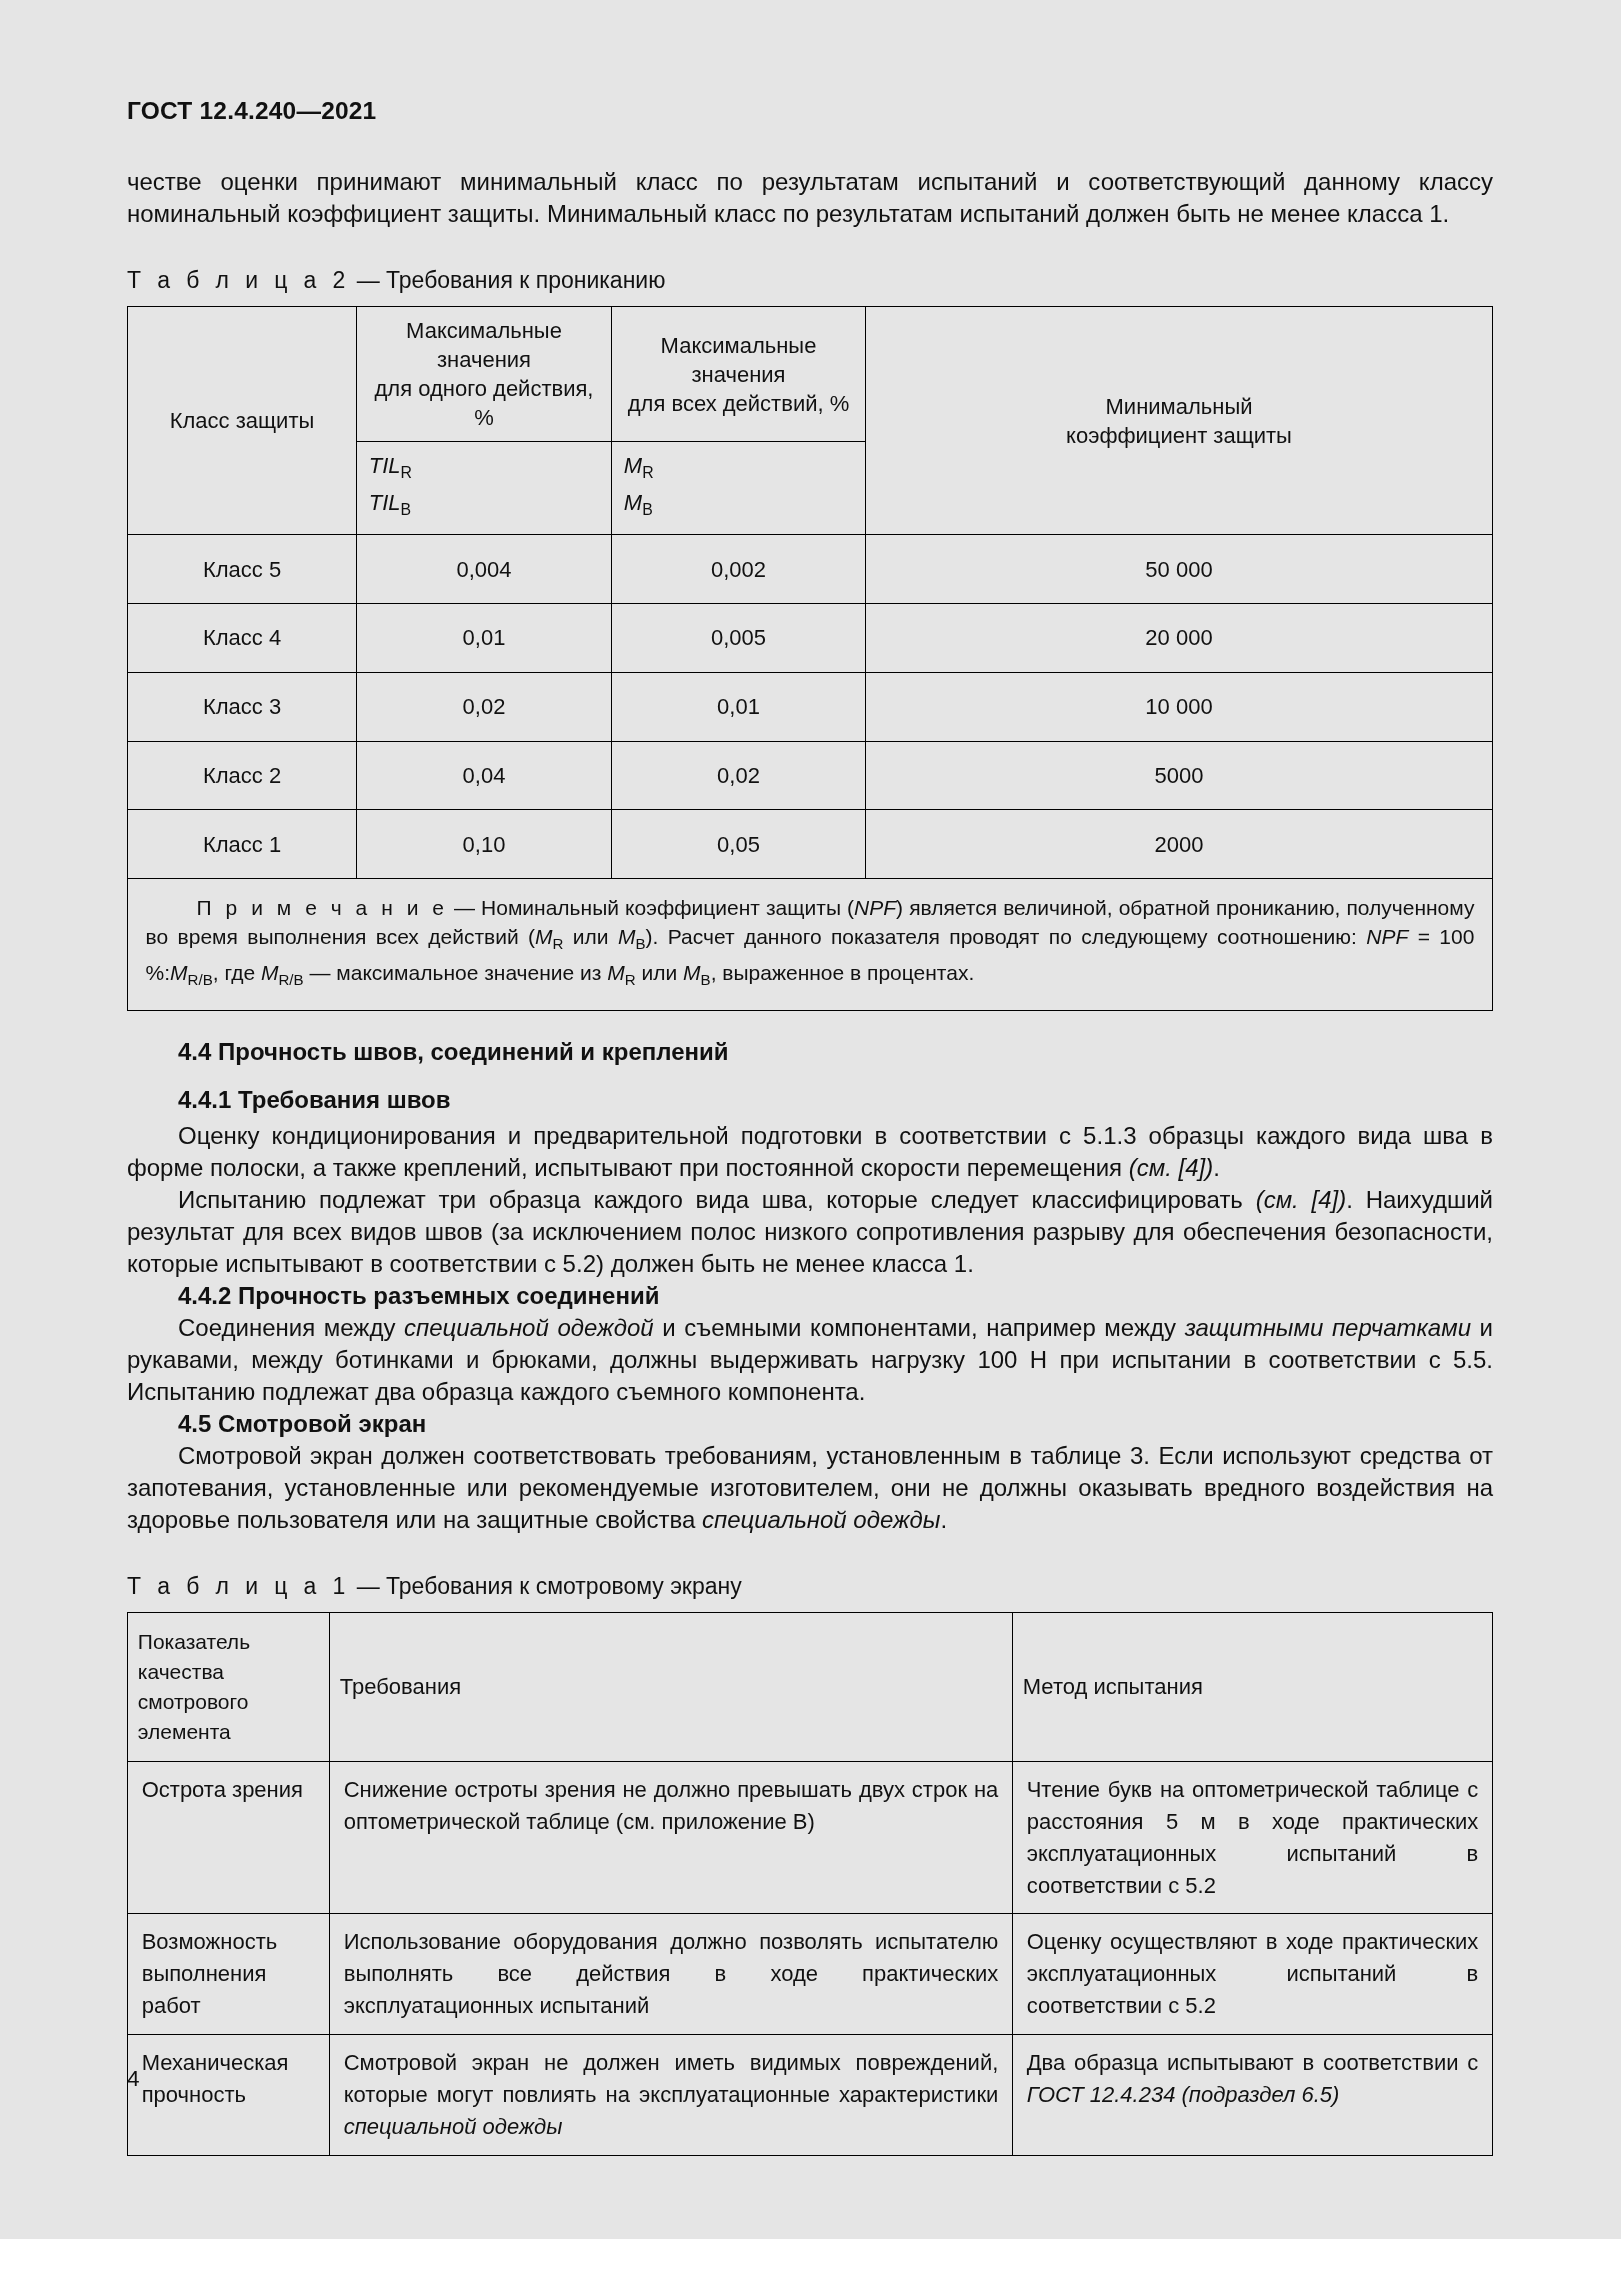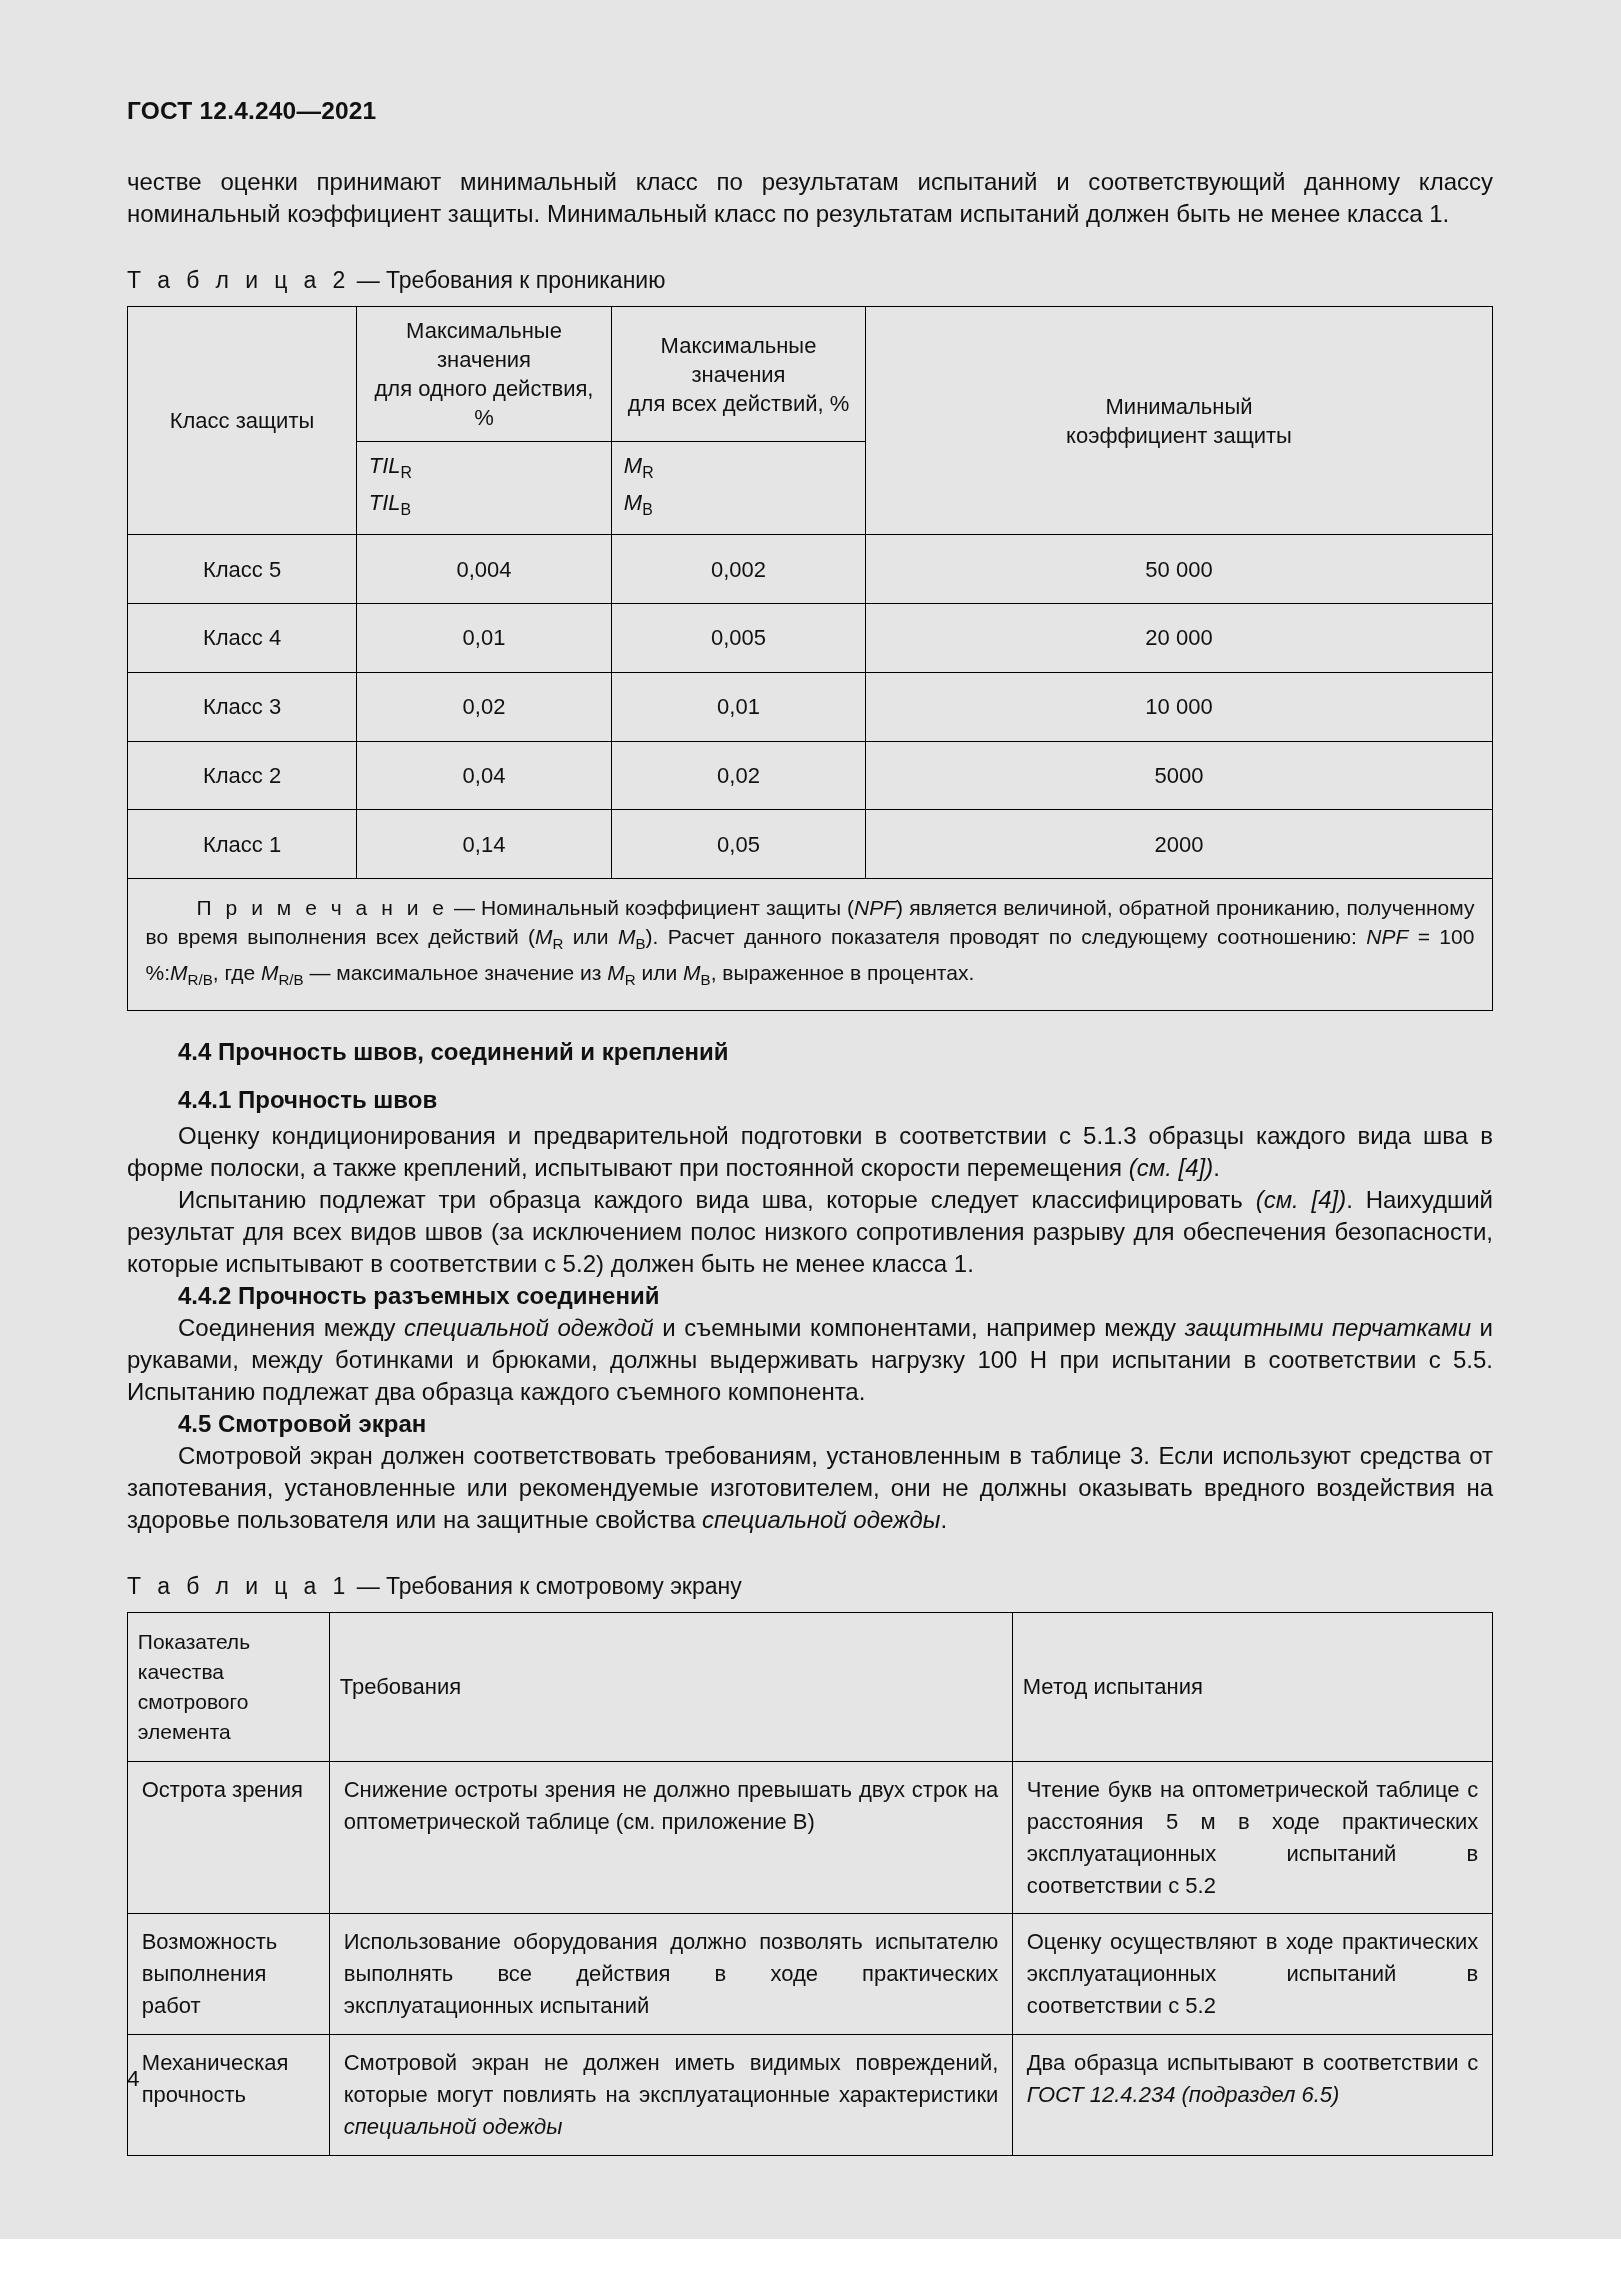--- a/index.html
+++ b/index.html
@@ -195,36 +195,36 @@
           <td class="data">10 000</td>
         </tr>
         <tr>
           <td class="data">Класс 2</td>
           <td class="data">0,04</td>
           <td class="data">0,02</td>
           <td class="data">5000</td>
         </tr>
         <tr>
           <td class="data">Класс 1</td>
-          <td class="data">0,14</td>
+          <td class="data">0,10</td>
           <td class="data">0,05</td>
           <td class="data">2000</td>
         </tr>
 
         <tr>
           <td class="note-cell" colspan="4">
             <span style="display:inline-block;width:51px"></span><span class="noteword">П р и м е ч а н и е</span><span> — </span><span>Номинальный коэффициент защиты (</span><i><span>NPF</span></i><span>) является величиной, обратной прониканию, полученному во время выполнения всех действий (</span><span class="nowrap"><i><span>M</span></i><sub>R</sub></span><span> или </span><span class="nowrap"><i><span>M</span></i><sub>B</sub></span><span>). Расчет данного показателя проводят по следующему соотношению: </span><i><span>NPF</span></i><span> = 100 %:</span><span class="nowrap"><i><span>M</span></i><sub>R/B</sub></span><span>, где </span><span class="nowrap"><i><span>M</span></i><sub>R/B</sub></span><span> — максимальное значение из </span><span class="nowrap"><i><span>M</span></i><sub>R</sub></span><span> или </span><span class="nowrap"><i><span>M</span></i><sub>B</sub></span><span>, выраженное в процентах.</span>
           </td>
         </tr>
       </tbody>
     </table>
 
     <p class="sec-head gap-l">4.4 Прочность швов, соединений и креплений</p>
 
-    <p class="sec-head gap-s">4.4.1 Прочность швов</p>
+    <p class="sec-head gap-s">4.4.1 Требования швов</p>
 
     <p class="para indent gap-xs"><span>Оценку кондиционирования и предварительной подготовки в соответствии с 5.1.3 образцы каждого вида шва в форме полоски, а также креплений, испытывают при постоянной скорости перемещения </span><i><span>(см. [4])</span></i><span>.</span></p>
 
     <p class="para indent"><span>Испытанию подлежат три образца каждого вида шва, которые следует классифицировать </span><i><span>(см. [4])</span></i><span>. Наихудший результат для всех видов швов (за исключением полос низкого сопротивления разрыву для обеспечения безопасности, которые испытывают в соответствии с 5.2) должен быть не менее класса 1.</span></p>
 
     <p class="sec-head">4.4.2 Прочность разъемных соединений</p>
 
     <p class="para indent"><span>Соединения между </span><i><span>специальной одеждой</span></i><span> и съемными компонентами, например между </span><i><span>защитными перчатками</span></i><span> и рукавами, между ботинками и брюками, должны выдерживать нагрузку 100 Н при испытании в соответствии с 5.5. Испытанию подлежат два образца каждого съемного компонента.</span></p>
 
     <p class="sec-head">4.5 Смотровой экран</p>

